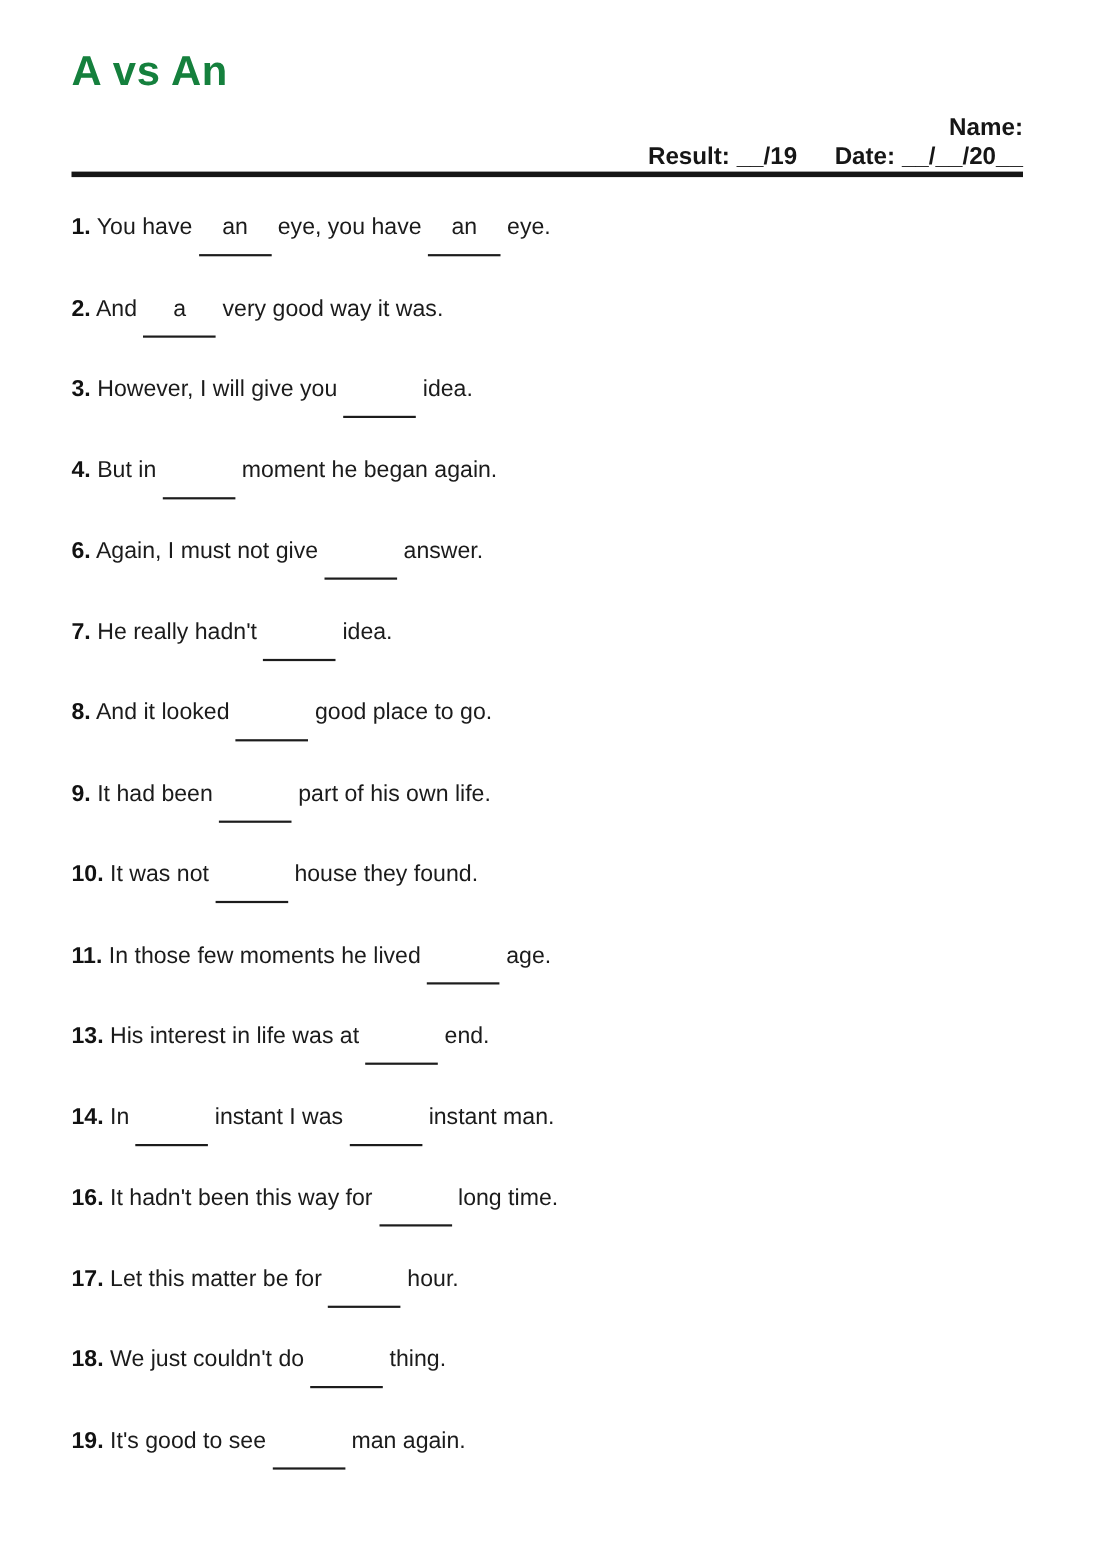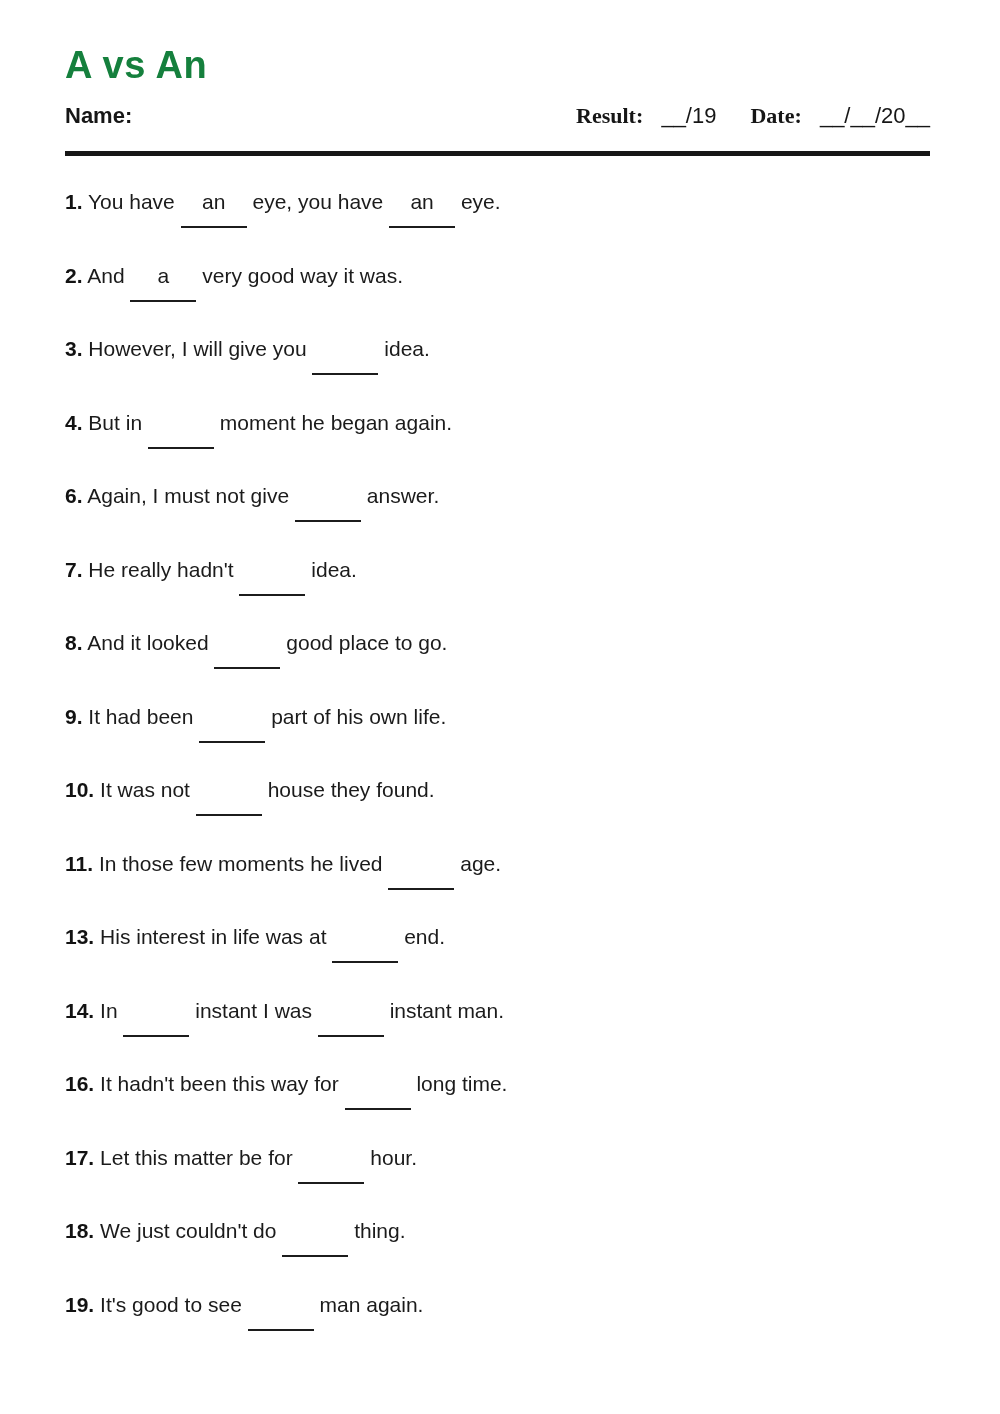--- a/index.html
+++ b/index.html
@@ -22,31 +22,32 @@
     font-weight: bold;
     letter-spacing: 0.5px;
     margin: 0 0 16px 0;
     color: #15803d;
   }
   .header-row {
     display: flex;
     justify-content: space-between;
     align-items: flex-end;
     font-size: 22px;
-    padding-bottom: 22px;
+    padding-bottom: 1px;
     border-bottom: 5px solid #161616;
+    flex-direction: column;
   }
   .header-left { font-weight: bold; }
   .header-right {
     display: flex;
     gap: 34px;
     white-space: nowrap;
   }
-  .hdr-label { font-weight: bold; font-family: Liberation Serif, serif; }
-  .hdr-value { font-weight: normal; margin-left: 12px; }
+  .hdr-label { font-weight: bold; }
+  .hdr-value { font-weight: bold; }
   .items {
     margin-top: 33px;
   }
   .item {
     margin: 0 0 34.5px 0;
     font-size: 21px;
     line-height: 25px;
     color: #1b1b1b;
     white-space: nowrap;
   }

